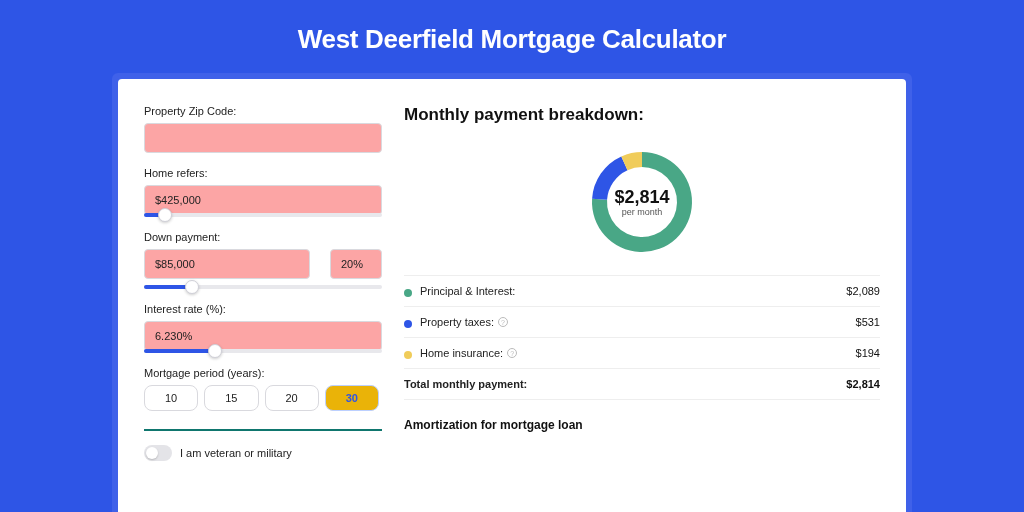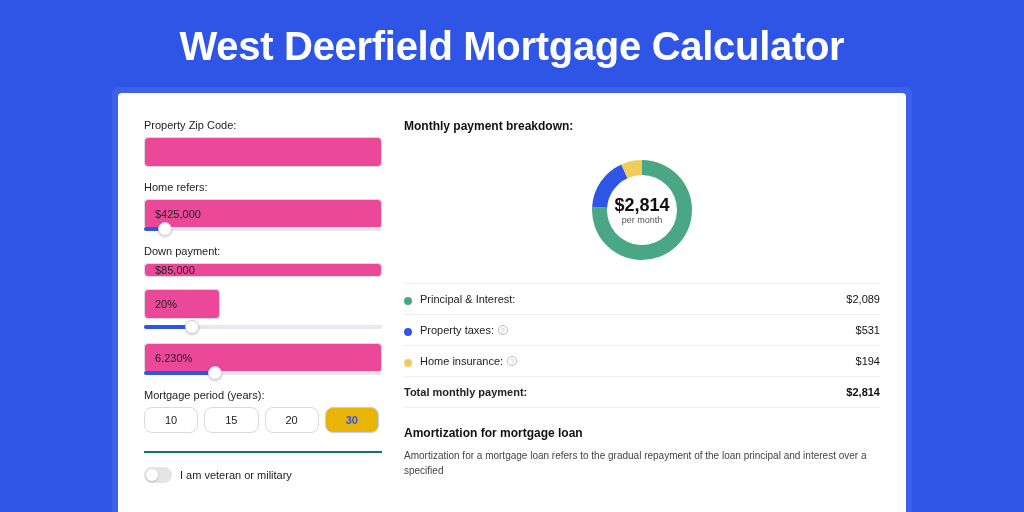--- a/index.html
+++ b/index.html
@@ -6,21 +6,21 @@
   body {
     font-family: -apple-system, BlinkMacSystemFont, "Segoe UI", Arial, sans-serif;
     background: #2e55e6;
     width: 1024px;
     height: 512px;
     overflow: hidden;
   }
   .page-title {
     color: #fff;
     font-weight: 700;
-    font-size: 40px;
+    font-size: 26px;
     text-align: center;
     padding: 24px 16px 18px;
     letter-spacing: -0.3px;
   }
   .outer-card {
     background: #3f61e9;
     margin: 0 112px;
     border-radius: 6px;
     padding: 6px 6px 0 6px;
   }
@@ -41,21 +41,21 @@
     display: block;
   }
   .text-input {
     width: 100%;
     height: 30px;
     border: 1px solid #d9d9de;
     border-radius: 4px;
     padding: 0 10px;
     font-size: 11px;
     color: #222;
-    background: #ec4899;
+    background: #fca5a5;
   }
   .field-group { margin-bottom: 14px; }
   .slider-track {
     position: relative;
     height: 4px;
     background: #e8e8ec;
     border-radius: 2px;
     margin-top: -2px;
   }
   .slider-fill {
@@ -70,23 +70,23 @@
     position: absolute;
     top: 50%;
     width: 14px;
     height: 14px;
     border-radius: 50%;
     background: #fff;
     border: 1px solid #d0d0d8;
     box-shadow: 0 1px 3px rgba(0,0,0,0.2);
     transform: translate(-50%, -50%);
   }
-  .two-col { display: flex; gap: 12px; flex-direction: column; }
+  .two-col { display: flex; gap: 20px; }
   .two-col .text-input:first-child { flex: 1; }
-  .two-col .text-input:last-child { width: 76px; }
+  .two-col .text-input:last-child { width: 52px; }
   .pills { display: flex; gap: 6px; }
   .pill {
     font-size: 11px;
     padding: 6px 20px;
     border: 1px solid #d9d9de;
     border-radius: 8px;
     color: #222;
     background: #fff;
     cursor: pointer;
   }
@@ -117,21 +117,21 @@
     top: 2px;
     left: 2px;
     width: 12px;
     height: 12px;
     background: #fff;
     border-radius: 50%;
     box-shadow: 0 1px 2px rgba(0,0,0,0.2);
   }
   .toggle-label { font-size: 11px; color: #222; }
   .section-heading {
-    font-size: 12px;
+    font-size: 17px;
     font-weight: 700;
     color: #111;
     margin-bottom: 12px;
   }
   .donut-wrap {
     display: flex;
     justify-content: center;
     padding: 4px 0 12px;
   }
   .donut-center-amount {
@@ -220,20 +220,21 @@
         <input class="text-input" value="$85,000" style="">
         <input class="text-input" value="20%" style="">
       </div>
       <div class="slider-track" style="margin-top:6px">
         <div class="slider-fill" style="width:20%"></div>
         <div class="slider-thumb" style="left:20%"></div>
       </div>
     </div>
 
     <div class="field-group">
+      <label class="field-label">Interest rate (%):</label>
       <input class="text-input" value="6.230%" style="">
       <div class="slider-track">
         <div class="slider-fill" style="width:30%"></div>
         <div class="slider-thumb" style="left:30%"></div>
       </div>
     </div>
 
     <div class="field-group">
       <label class="field-label">Mortgage period (years):</label>
       <div class="pills">
@@ -291,17 +292,16 @@
         </span>
         <span class="legend-value">$194</span>
       </div>
       <div class="legend-row total">
         <span class="legend-label">Total monthly payment:</span>
         <span class="legend-value">$2,814</span>
       </div>
     </div>
 
     <div class="amort-heading">Amortization for mortgage loan</div>
-    <div class="amort-text">Amortization for a mortgage loan refers to the gradual repayment of the loan principal and interest over a specified</div>
   </div>
 
 </div>
 </div>
 
 </body></html>

